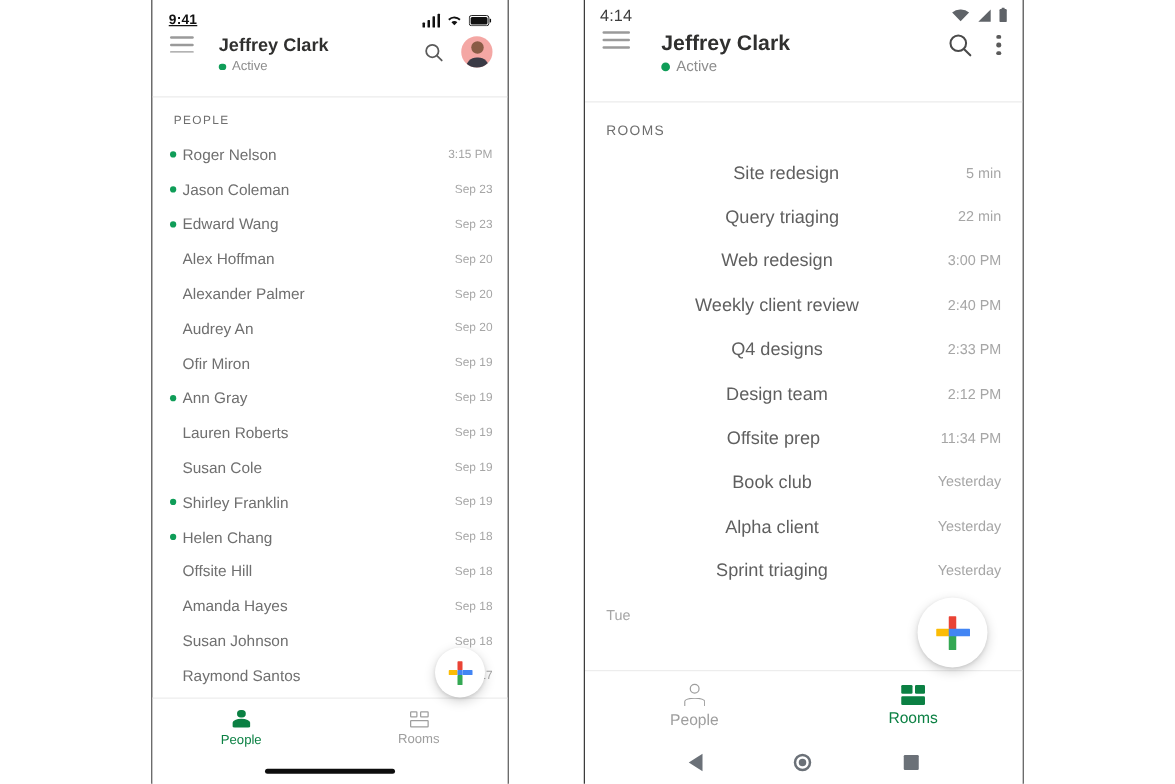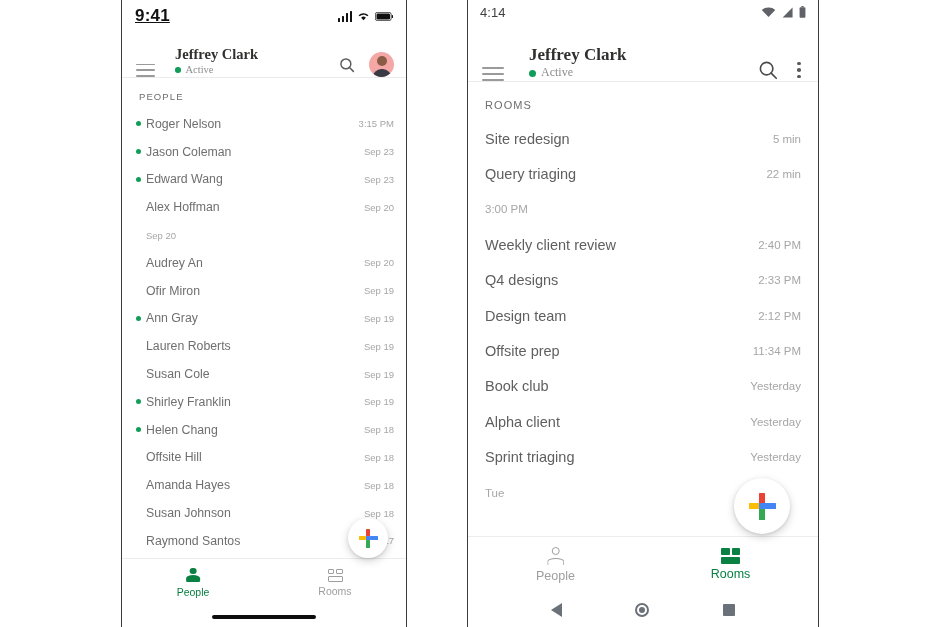--- a/index.html
+++ b/index.html
@@ -25,32 +25,32 @@
 
   
   .statusbar {
     display: flex; align-items: center; justify-content: space-between;
     padding: 0 13px;
     flex: 0 0 auto;
     color: #1d1d1d;
   }
   .statusbar.ios  { height: 30px; padding-top: 4px; }
   .statusbar.android { height: 26px; padding: 0 12px; }
-  .clock-ios { font-size: 17px; font-weight: 600; letter-spacing: .2px; color: #111; text-decoration: underline; }
+  .clock-ios { font-size: 11px; font-weight: 600; letter-spacing: .2px; color: #111; text-decoration: underline; }
   .clock-android { font-size: 13px; font-weight: 400; color: #3f3f3f; letter-spacing: .1px; }
   .status-icons { display: flex; align-items: center; gap: 5px; }
 
   
   .ios-bars { display: flex; align-items: flex-end; gap: 1.5px; height: 11px; }
   .ios-bars i { display:block; width: 2.5px; background: #111; border-radius: .5px; }
   .ios-bars i:nth-child(1){height:4px;} .ios-bars i:nth-child(2){height:6px;}
   .ios-bars i:nth-child(3){height:8.5px;} .ios-bars i:nth-child(4){height:11px;}
 
   
-  .appbar { display: flex; align-items: flex-end; flex: 0 0 auto; font-family: Liberation Serif, serif; }
+  .appbar { display: flex; align-items: flex-start; flex: 0 0 auto; }
   .appbar-left  { height: 48px; padding: 0 12px 0 14px; }
   .appbar-right { height: 56px; padding: 0 13px 0 14px; }
 
   .hamburger { display:flex; flex-direction:column; justify-content:center; gap:4px; cursor:pointer; }
   .hamburger span { display:block; background:#9a9a9a; border-radius:1px; }
   .appbar-left .hamburger span  { width: 19px; height: 1.8px; }
   .appbar-right .hamburger span { width: 22px; height: 2px; }
 
   .appbar-titlewrap { flex: 1; display:flex; flex-direction:column; justify-content:center; }
   .appbar-left  .appbar-titlewrap { margin-left: 20px; }
@@ -84,21 +84,21 @@
 
   
   .section-head { color:#6e6e6e; letter-spacing: 1.1px; font-weight: 500; flex: 0 0 auto; }
   .phone-left  .section-head { font-size: 9.5px; padding: 13px 0 8px 17px; }
   .phone-right .section-head { font-size: 11px; padding: 17px 0 10px 17px; }
 
   
   .list { flex: 1 1 auto; overflow: hidden; position: relative; }
   .row { display:flex; align-items:center; }
   .phone-left  .row { height: 27.8px; padding: 0 12px 0 14px; }
-  .phone-right .row { height: 35.4px; padding: 0 17px 0 17px; }
+  .phone-right .row { height: 35.4px; padding: 0 17px 0 17px; text-align: center; }
   .row-dot { width:10px; flex:0 0 auto; display:flex; align-items:center; }
   .row-dot .dot-green { width: 5px; height: 5px; }
   .row-name { flex:1; color:#6f6f6f; white-space:nowrap; overflow:hidden; }
   .phone-left  .row-name { font-size: 12.3px; }
   .phone-right .row-name { font-size: 14.5px; color:#5f5f5f; }
   .row-time { color:#a6a6a6; flex:0 0 auto; }
   .phone-left  .row-time { font-size: 9.5px; }
   .phone-right .row-time { font-size: 11.5px; }
 
   
@@ -244,20 +244,21 @@
             <span class="row-name">Edward Wang</span>
             <span class="row-time">Sep 23</span>
           </div>
           <div class="row">
             <span class="row-dot"></span>
             <span class="row-name">Alex Hoffman</span>
             <span class="row-time">Sep 20</span>
           </div>
           <div class="row">
             <span class="row-dot"></span>
+            <span class="row-name">Alexander Palmer</span>
             <span class="row-time">Sep 20</span>
           </div>
           <div class="row">
             <span class="row-dot"></span>
             <span class="row-name">Audrey An</span>
             <span class="row-time">Sep 20</span>
           </div>
           <div class="row">
             <span class="row-dot"></span>
             <span class="row-name">Ofir Miron</span>
@@ -402,20 +403,21 @@
       <div class="list" id="right-list">
           <div class="row">
             <span class="row-name">Site redesign</span>
             <span class="row-time">5 min</span>
           </div>
           <div class="row">
             <span class="row-name">Query triaging</span>
             <span class="row-time">22 min</span>
           </div>
           <div class="row">
+            <span class="row-name">Web redesign</span>
             <span class="row-time">3:00 PM</span>
           </div>
           <div class="row">
             <span class="row-name">Weekly client review</span>
             <span class="row-time">2:40 PM</span>
           </div>
           <div class="row">
             <span class="row-name">Q4 designs</span>
             <span class="row-time">2:33 PM</span>
           </div>

